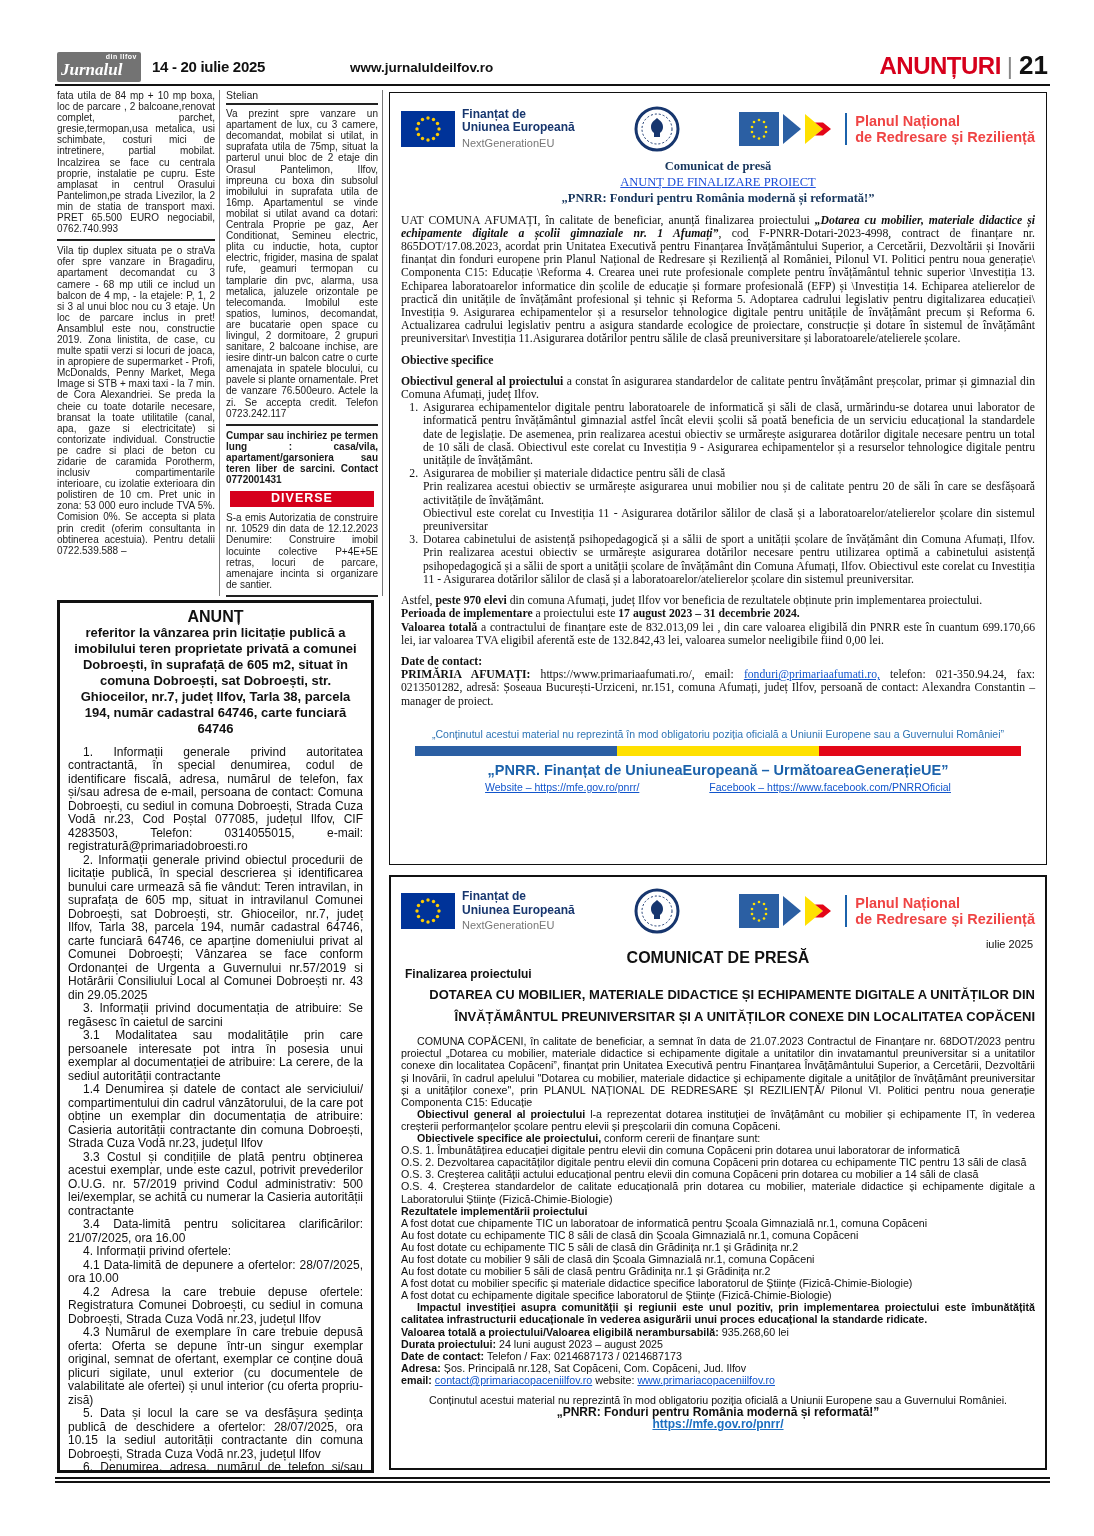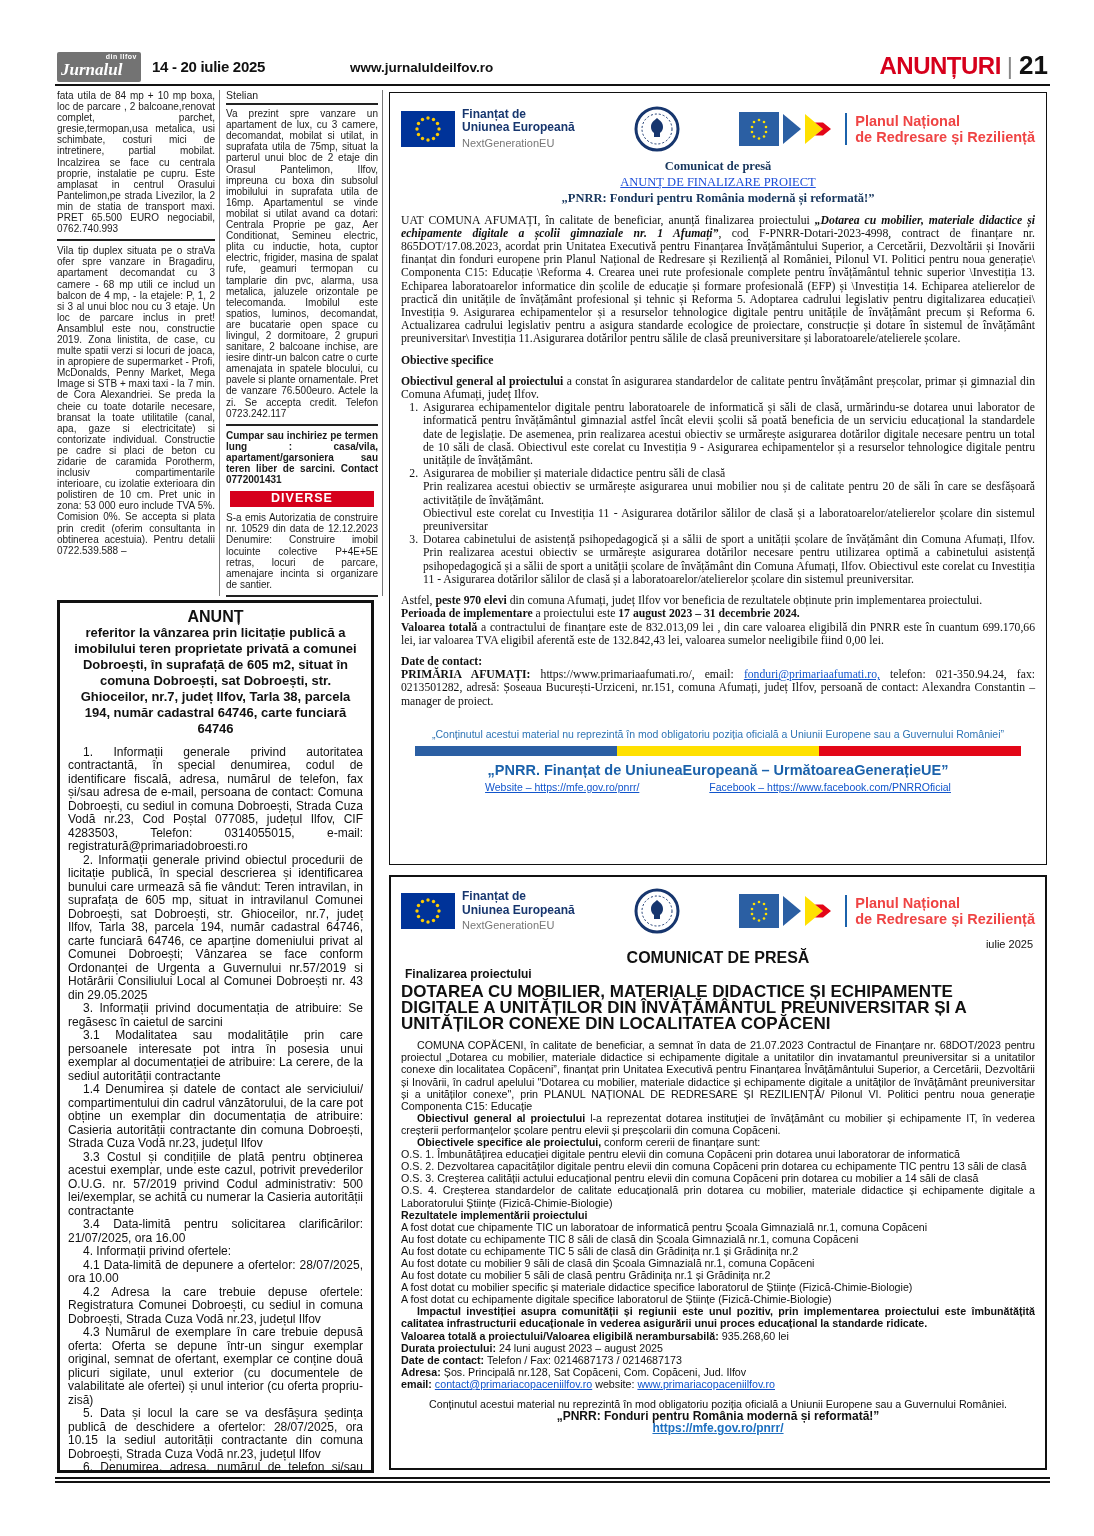--- a/index.html
+++ b/index.html
@@ -63,21 +63,21 @@
   .disc1{color:#2e74b5;font-family:"Liberation Sans",sans-serif;font-size:10.5px;text-align:center;margin-top:20px;}
   .tricolor{display:flex;height:10px;margin:5px 14px;}
   .tricolor div{flex:1;}
   .slogan{color:#1b62ab;font-family:"Liberation Sans",sans-serif;font-weight:700;font-size:14.5px;
     text-align:center;margin:8px 0 4px;}
   .links-row{display:flex;justify-content:center;gap:70px;font-family:"Liberation Sans",sans-serif;
     font-size:10.5px;margin-top:3px;}
   .iulie{text-align:right;font-size:11px;margin:-4px 2px 0 0;}
   .p2h1{text-align:center;font-weight:700;font-size:16px;margin:2px 0 0;}
   .p2h2{font-weight:700;font-size:12px;margin:4px;}
-  .p2h3{text-align:left;font-weight:700;font-size:17px;line-height:16px;margin:1px 0 7px;}
+  .p2h3{text-align:right;font-weight:700;font-size:13px;line-height:22px;margin:1px 0 7px;}
   .ind{text-indent:16px;}
   .impact{font-weight:700;}
   .p2foot{text-align:center;margin-top:8px;}
   .p2pnrr{text-align:center;font-weight:700;font-size:12px;}
   .p2link{text-align:center;font-weight:700;font-size:12px;color:#1d6fc0;}
 
   .bottom-rule{position:absolute;left:55px;right:44px;top:1477px;height:6px;
     border-top:2.5px solid #111;border-bottom:2px solid #111;}
 </style>
 </head>

